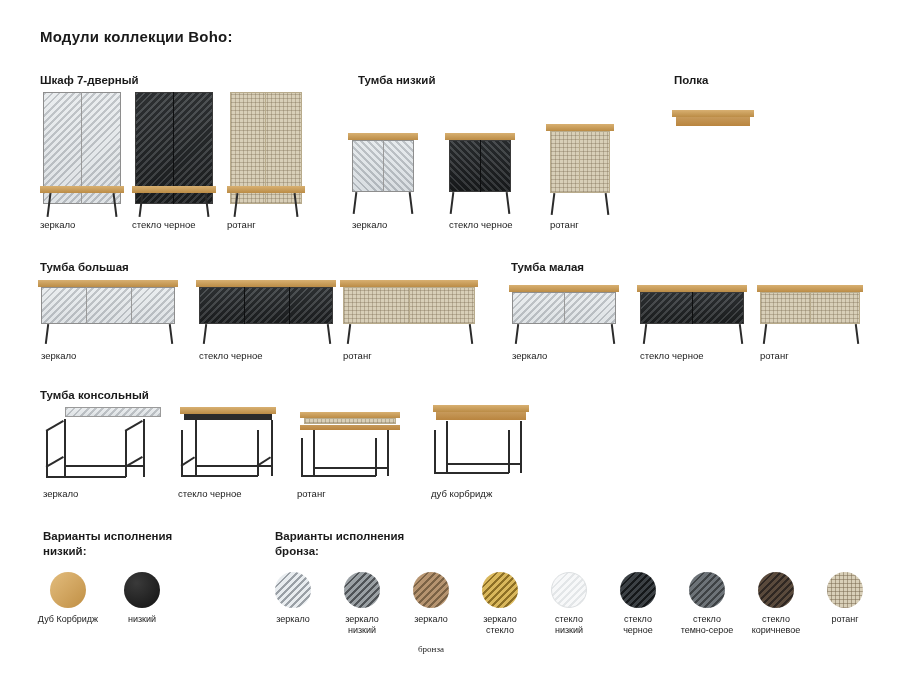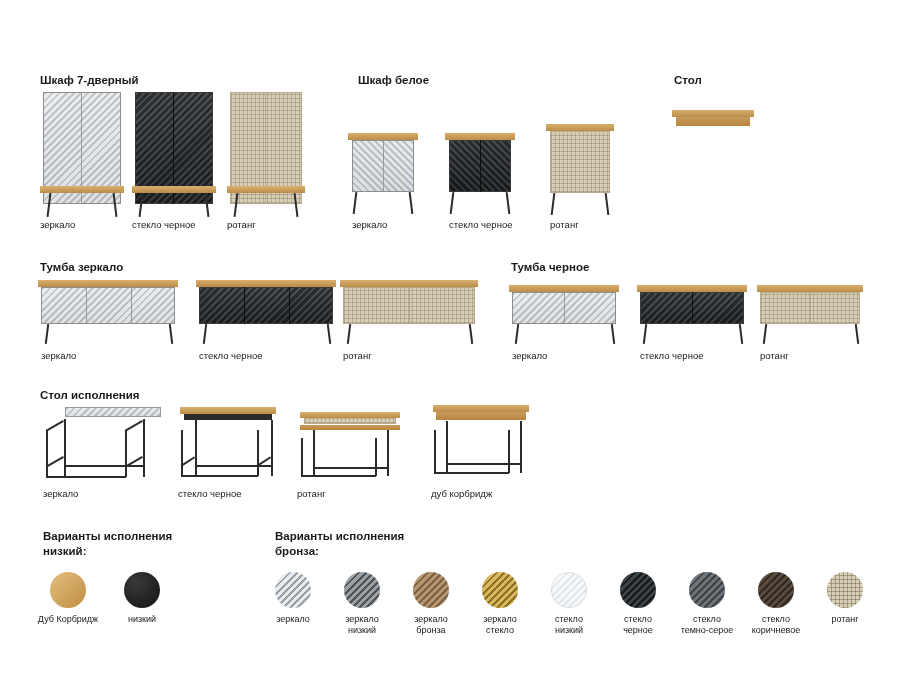--- a/index.html
+++ b/index.html
@@ -84,20 +84,21 @@
   .s-rattan{background:
       repeating-linear-gradient(0deg, rgba(120,104,78,.5) 0 1px, rgba(0,0,0,0) 1px 4px),
       repeating-linear-gradient(90deg, rgba(120,104,78,.5) 0 1px, rgba(0,0,0,0) 1px 4px),
       #d8cfb8;}
 </style>
 </head>
 <body>
 
 <div class="page">
 
+  <div class="title">Модули коллекции Boho:</div>
 
   <div class="sec-title" style="left:40px;top:74px;">Шкаф 7-дверный</div>
 
   <div class="item" style="left:43px;top:92px;width:78px;height:112px;">
     <div class="frame p-mirror" style="position:absolute;left:0;top:0;width:78px;height:112px;"></div>
     <div style="position:absolute;left:38px;top:0;width:1px;height:112px;background:#9a9a9a;"></div>
   </div>
   <div class="item" style="left:40px;top:186px;width:84px;height:7px;">
     <div class="wood-top" style="position:absolute;left:0;top:0;width:84px;height:7px;"></div>
   </div>
@@ -126,21 +127,21 @@
   </div>
   <div class="item" style="left:227px;top:186px;width:78px;height:7px;">
     <div class="wood-top" style="position:absolute;left:0;top:0;width:78px;height:7px;"></div>
   </div>
   <div class="item" style="left:227px;top:193px;width:78px;height:24px;">
     <div class="leg" style="left:8px;top:0;height:24px;transform:rotate(7deg);"></div>
     <div class="leg" style="left:68px;top:0;height:24px;transform:rotate(-7deg);"></div>
   </div>
   <div class="caption" style="left:227px;top:219px;">ротанг</div>
 
-  <div class="sec-title" style="left:358px;top:74px;">Шкаф белое</div>
+  <div class="sec-title" style="left:358px;top:74px;">Тумба низкий</div>
 
   <div class="item" style="left:348px;top:133px;width:70px;height:7px;">
     <div class="wood-top" style="width:70px;height:7px;"></div>
   </div>
   <div class="item" style="left:352px;top:140px;width:62px;height:52px;">
     <div class="frame p-mirror2" style="width:62px;height:52px;"></div>
     <div style="position:absolute;left:31px;top:0;width:1px;height:52px;background:#9a9a9a;"></div>
   </div>
   <div class="item" style="left:350px;top:192px;width:66px;height:22px;">
     <div class="leg" style="left:4px;top:0;height:22px;transform:rotate(7deg);"></div>
@@ -167,27 +168,27 @@
   <div class="item" style="left:550px;top:131px;width:60px;height:62px;">
     <div class="frame p-rattan" style="width:60px;height:62px;border-color:#b8ab8c;"></div>
     <div style="position:absolute;left:29px;top:0;width:1px;height:62px;background:#b8ab8c;"></div>
   </div>
   <div class="item" style="left:548px;top:193px;width:64px;height:22px;">
     <div class="leg" style="left:4px;top:0;height:22px;transform:rotate(7deg);"></div>
     <div class="leg" style="left:58px;top:0;height:22px;transform:rotate(-7deg);"></div>
   </div>
   <div class="caption" style="left:550px;top:219px;">ротанг</div>
 
-  <div class="sec-title" style="left:674px;top:74px;">Стол</div>
+  <div class="sec-title" style="left:674px;top:74px;">Полка</div>
   <div class="item" style="left:672px;top:110px;width:82px;height:18px;">
     <div class="wood-top" style="position:absolute;left:0;top:0;width:82px;height:7px;"></div>
     <div class="wood" style="position:absolute;left:4px;top:7px;width:74px;height:9px;"></div>
   </div>
 
-  <div class="sec-title" style="left:40px;top:261px;">Тумба зеркало</div>
+  <div class="sec-title" style="left:40px;top:261px;">Тумба большая</div>
 
   <div class="item" style="left:38px;top:280px;width:140px;height:7px;">
     <div class="wood-top" style="width:140px;height:7px;"></div>
   </div>
   <div class="item" style="left:41px;top:287px;width:134px;height:37px;">
     <div class="frame p-mirror" style="width:134px;height:37px;"></div>
     <div style="position:absolute;left:45px;top:0;width:1px;height:37px;background:#9a9a9a;"></div>
     <div style="position:absolute;left:90px;top:0;width:1px;height:37px;background:#9a9a9a;"></div>
   </div>
   <div class="item" style="left:40px;top:324px;width:136px;height:20px;">
@@ -216,21 +217,21 @@
   <div class="item" style="left:343px;top:287px;width:132px;height:37px;">
     <div class="frame p-rattan" style="width:132px;height:37px;border-color:#b8ab8c;"></div>
     <div style="position:absolute;left:66px;top:0;width:1px;height:37px;background:#b8ab8c;"></div>
   </div>
   <div class="item" style="left:342px;top:324px;width:134px;height:20px;">
     <div class="leg" style="left:6px;top:0;height:20px;transform:rotate(7deg);"></div>
     <div class="leg" style="left:128px;top:0;height:20px;transform:rotate(-7deg);"></div>
   </div>
   <div class="caption" style="left:343px;top:350px;">ротанг</div>
 
-  <div class="sec-title" style="left:511px;top:261px;">Тумба черное</div>
+  <div class="sec-title" style="left:511px;top:261px;">Тумба малая</div>
 
   <div class="item" style="left:509px;top:285px;width:110px;height:7px;">
     <div class="wood-top" style="width:110px;height:7px;"></div>
   </div>
   <div class="item" style="left:512px;top:292px;width:104px;height:32px;">
     <div class="frame p-mirror" style="width:104px;height:32px;"></div>
     <div style="position:absolute;left:52px;top:0;width:1px;height:32px;background:#9a9a9a;"></div>
   </div>
   <div class="item" style="left:511px;top:324px;width:106px;height:20px;">
     <div class="leg" style="left:5px;top:0;height:20px;transform:rotate(7deg);"></div>
@@ -257,21 +258,21 @@
   <div class="item" style="left:760px;top:292px;width:100px;height:32px;">
     <div class="frame p-rattan" style="width:100px;height:32px;border-color:#b8ab8c;"></div>
     <div style="position:absolute;left:50px;top:0;width:1px;height:32px;background:#b8ab8c;"></div>
   </div>
   <div class="item" style="left:759px;top:324px;width:102px;height:20px;">
     <div class="leg" style="left:5px;top:0;height:20px;transform:rotate(7deg);"></div>
     <div class="leg" style="left:97px;top:0;height:20px;transform:rotate(-7deg);"></div>
   </div>
   <div class="caption" style="left:760px;top:350px;">ротанг</div>
 
-  <div class="sec-title" style="left:40px;top:389px;">Стол исполнения</div>
+  <div class="sec-title" style="left:40px;top:389px;">Тумба консольный</div>
 
   <div class="item" style="left:65px;top:407px;width:96px;height:14px;">
     <div class="p-mirror" style="position:absolute;left:0;top:0;width:96px;height:10px;border:1px solid #9a9a9a;box-sizing:border-box;"></div>
   </div>
   <div class="item" style="left:46px;top:419px;width:115px;height:60px;">
     <div class="leg" style="left:18px;top:0;height:58px;"></div>
     <div class="leg" style="left:97px;top:0;height:58px;"></div>
     <div class="leg" style="left:0px;top:11px;height:47px;"></div>
     <div class="leg" style="left:79px;top:11px;height:47px;"></div>
     <div style="position:absolute;left:0;top:11px;width:20px;height:1.5px;background:#2b2b2b;transform:rotate(-30deg);transform-origin:left center;"></div>
@@ -342,21 +343,21 @@
 
   <div class="swatch s-mirror" style="left:275px;top:572px;"></div>
   <div class="sw-label" style="left:255px;top:614px;">зеркало</div>
 
   <div class="swatch s-mirror-grey" style="left:344px;top:572px;"></div>
   <div class="sw-label" style="left:324px;top:614px;">зеркало</div>
   <div class="sw-label" style="left:324px;top:625px;">низкий</div>
 
   <div class="swatch s-mirror-bronze" style="left:413px;top:572px;"></div>
   <div class="sw-label" style="left:393px;top:614px;">зеркало</div>
-  <div class="sw-label" style="left:393px;top:625px;">бронза</div>
+  <div class="sw-label" style="left:393px;top:644px;font-family:Liberation Serif, serif;">бронза</div>
 
   <div class="swatch s-mirror-gold" style="left:482px;top:572px;"></div>
   <div class="sw-label" style="left:462px;top:614px;">зеркало</div>
   <div class="sw-label" style="left:462px;top:625px;">стекло</div>
 
   <div class="swatch s-glass-white" style="left:551px;top:572px;border:1px solid #dcdfe1;"></div>
   <div class="sw-label" style="left:531px;top:614px;">стекло</div>
   <div class="sw-label" style="left:531px;top:625px;">низкий</div>
 
   <div class="swatch s-glass-black" style="left:620px;top:572px;"></div>

